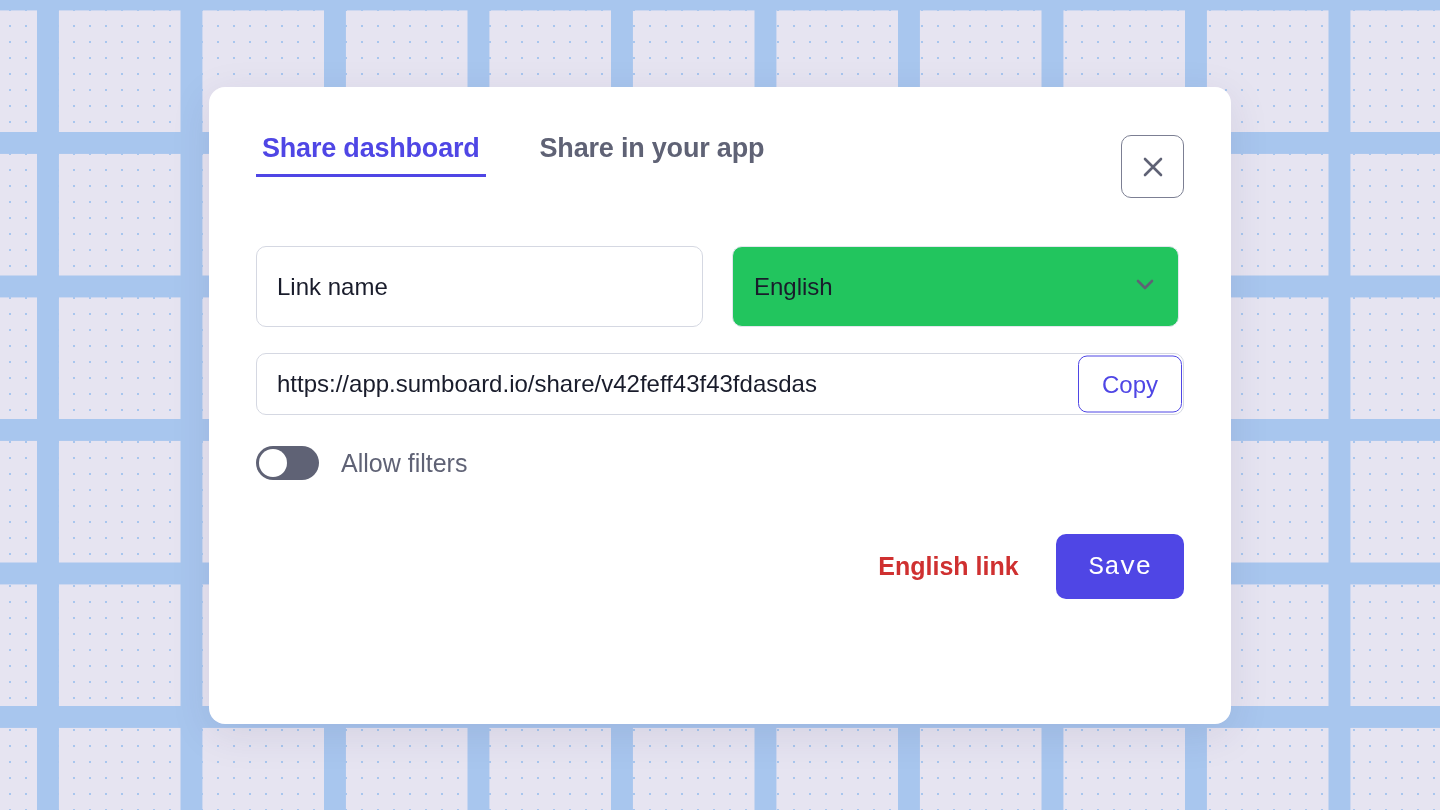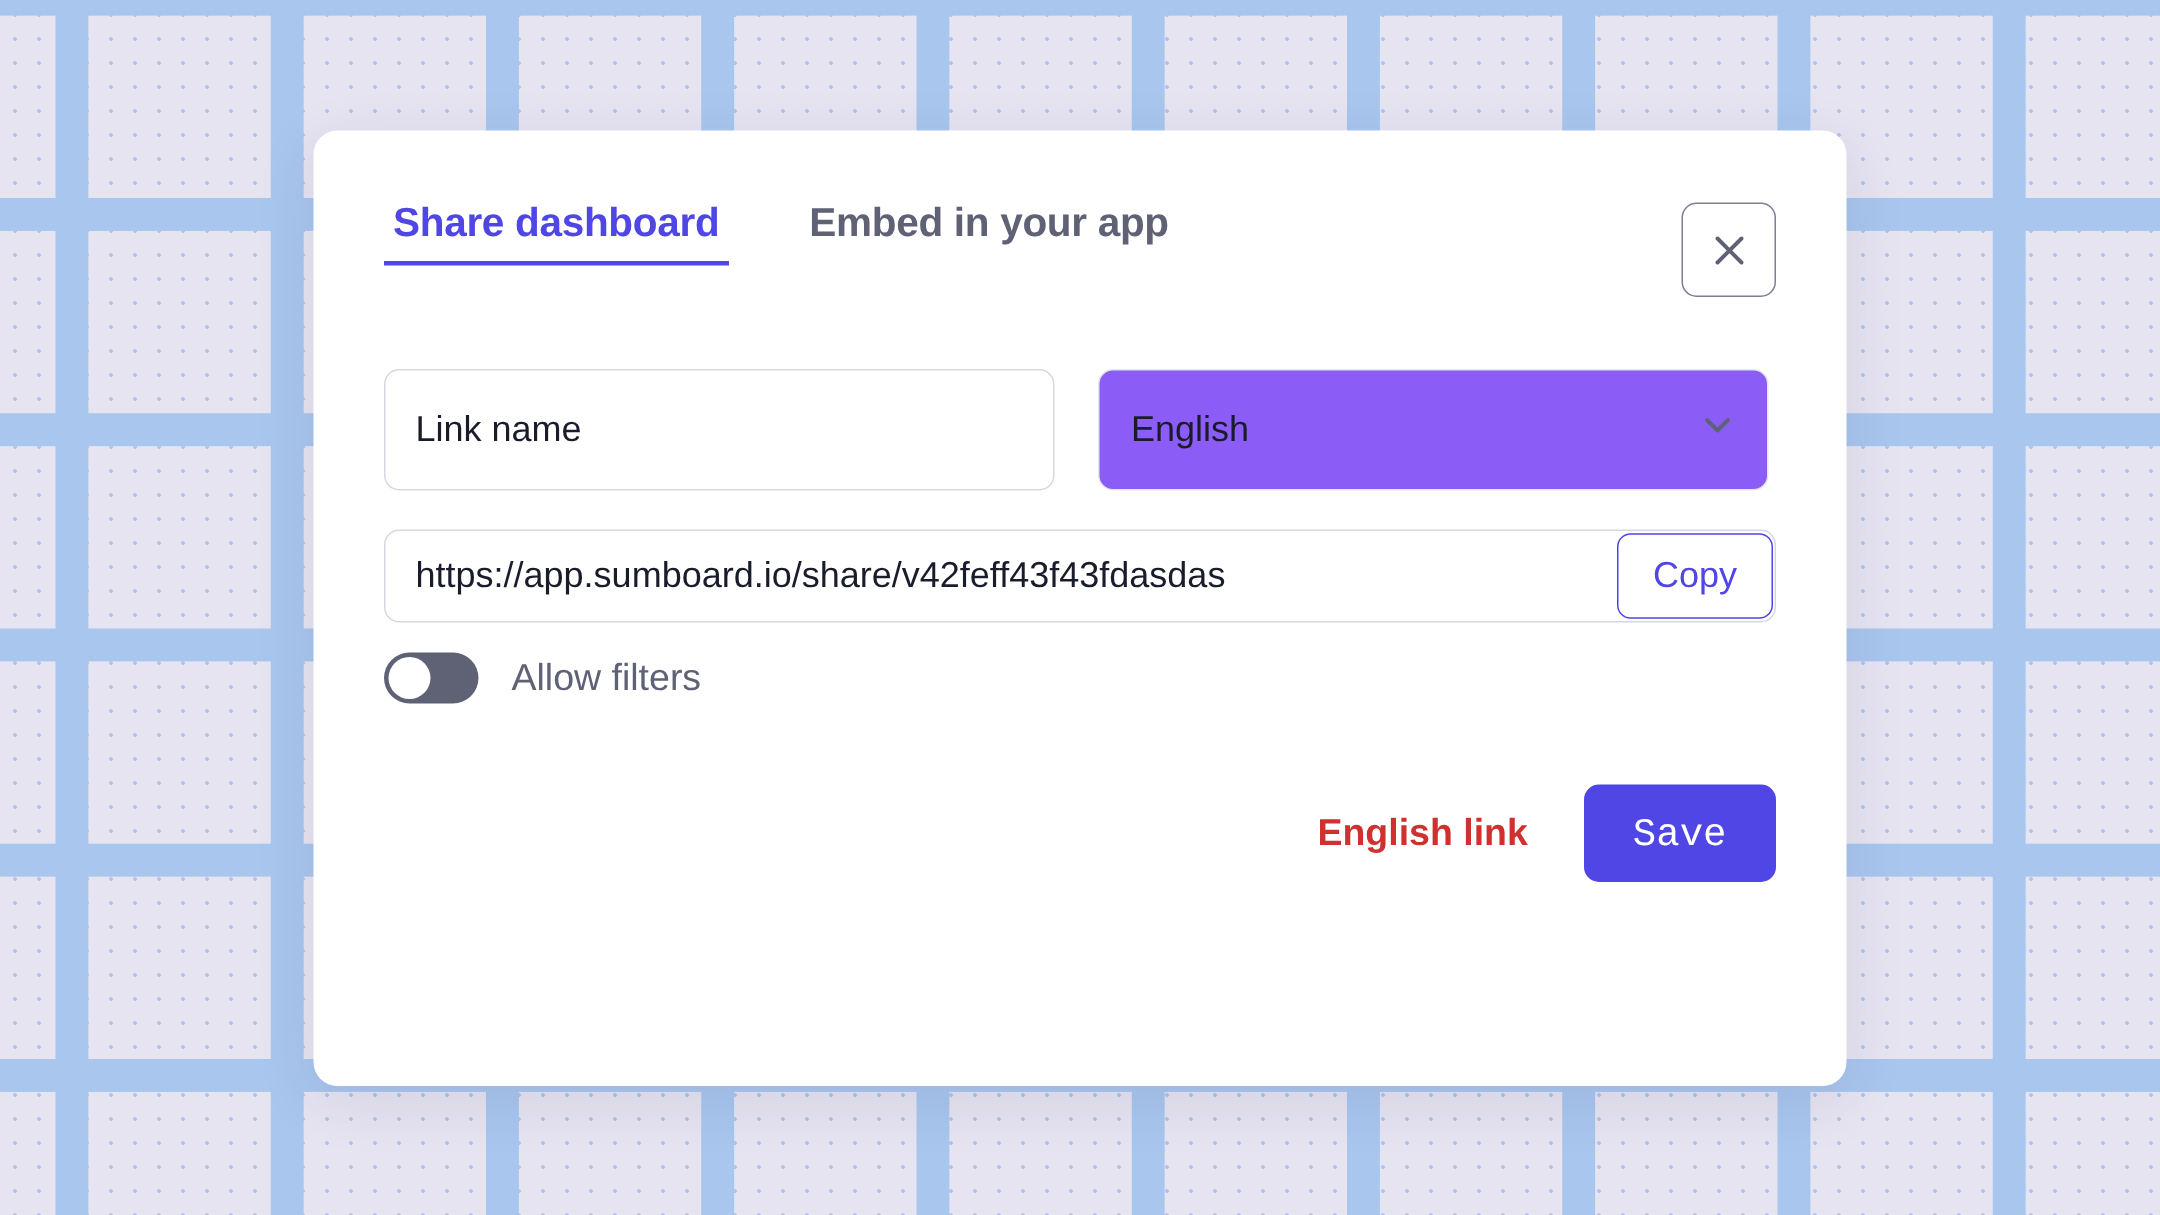--- a/index.html
+++ b/index.html
@@ -132,21 +132,21 @@
     color: #191c2b;
     font-family: "Liberation Sans", sans-serif;
     background: transparent;
   }
   .link-name-input::placeholder { color: #191c2b; }
 
   .language-select {
     flex: 0 0 447px;
     width: 447px;
     border: 1.5px solid #e3e6ee;
-    background: #8b5cf6;
+    background: #22c55e;
     padding: 0 20px 0 21px;
     justify-content: space-between;
     cursor: pointer;
     color: #191c2b;
   }
   .language-value { font-size: 24px; color: #191c2b; }
 
   
   .url-row {
     margin-top: 26px;
@@ -181,21 +181,21 @@
     border-radius: 9px;
     background: #ffffff;
     color: #4f46e5;
     font-size: 24px;
     cursor: pointer;
     font-family: "Liberation Sans", sans-serif;
   }
 
   
   .toggles {
-    margin-top: 20px;
+    margin-top: 31px;
     display: flex;
     flex-direction: column;
     gap: 20px;
     text-align: right;
   }
   .toggle-row {
     display: flex;
     align-items: center;
     gap: 22px;
     cursor: pointer;
@@ -256,21 +256,21 @@
 </head>
 <body>
 
 <div id="backdrop"></div>
 
 <div id="modal">
 
   <div class="modal-header">
     <div class="tabs">
       <button class="tab tab-active">Share dashboard</button>
-      <button class="tab tab-inactive">Embed in your app</button>
+      <button class="tab tab-inactive">Share in your app</button>
     </div>
 
     <button class="close-button">
       <span>
         <svg width="22" height="22" viewBox="0 0 22 22" aria-hidden="true">
           <path d="M3 3 L19 19 M19 3 L3 19" stroke="#5f6275" stroke-width="2.6" stroke-linecap="round"></path>
         </svg>
       </span>
     </button>
   </div>

